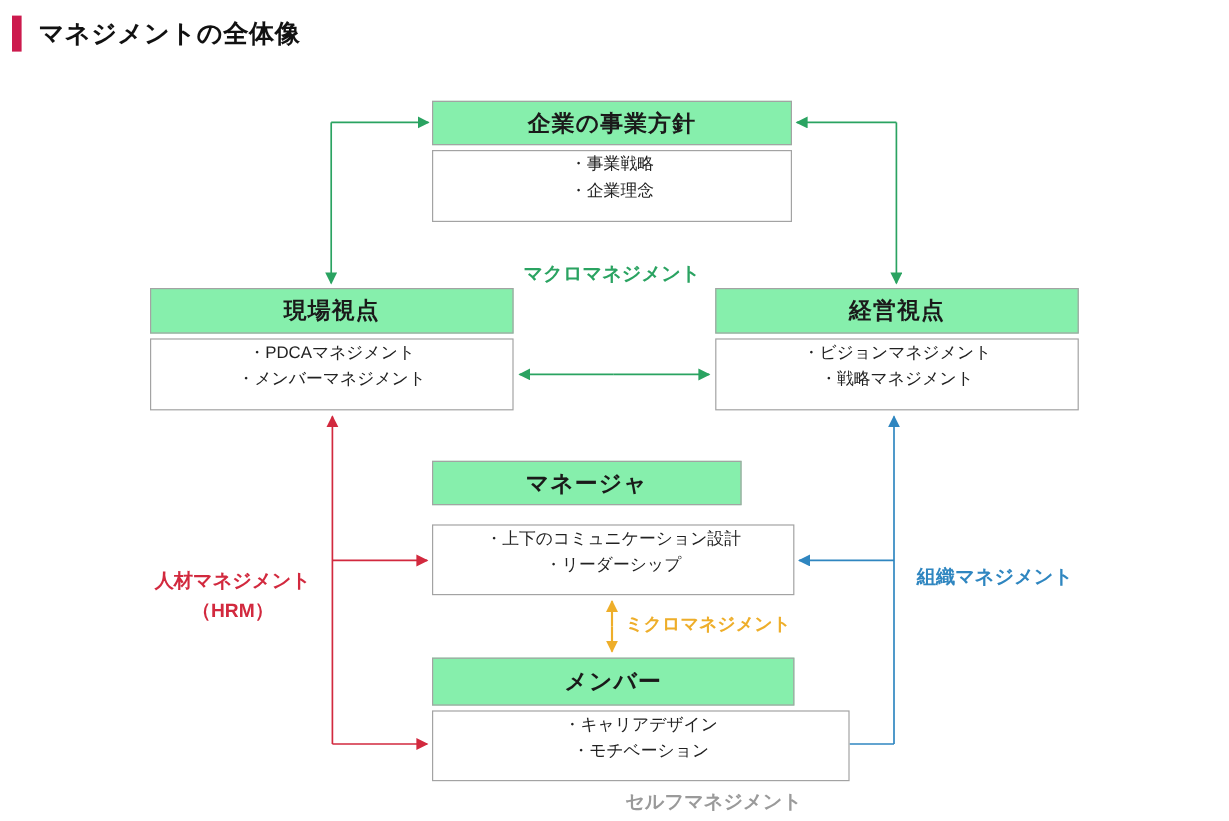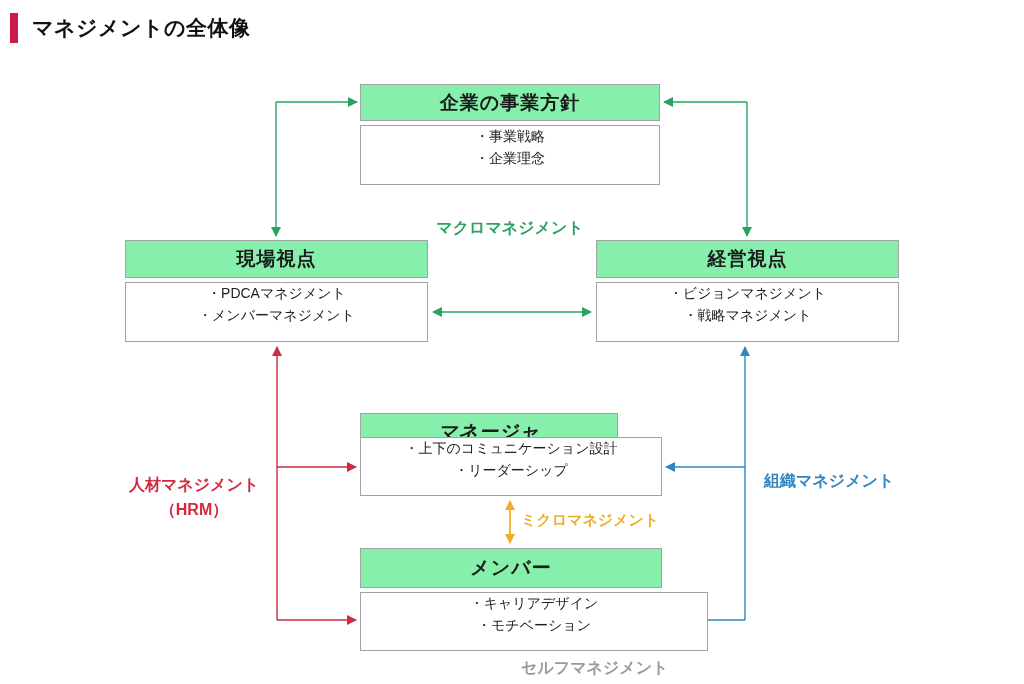--- a/index.html
+++ b/index.html
@@ -84,21 +84,21 @@
     <div>・PDCAマネジメント</div>
     <div>・メンバーマネジメント</div>
   </div>
 
   <div class="box box-header" style="left:596px;top:240px;width:303px;height:38px;">経営視点</div>
   <div class="box box-body" style="left:596px;top:282px;width:303px;height:60px;">
     <div>・ビジョンマネジメント</div>
     <div>・戦略マネジメント</div>
   </div>
 
-  <div class="box box-header" style="left:360px;top:413px;width:258px;height:37px;font-style:italic;">マネージャ</div>
+  <div class="box box-header" style="left:360px;top:384px;width:258px;height:37px;">マネージャ</div>
   <div class="box box-body" style="left:360px;top:437px;width:302px;height:59px;">
     <div>・上下のコミュニケーション設計</div>
     <div>・リーダーシップ</div>
   </div>
 
   <div class="box box-header" style="left:360px;top:548px;width:302px;height:40px;">メンバー</div>
   <div class="box box-body" style="left:360px;top:592px;width:348px;height:59px;">
     <div>・キャリアデザイン</div>
     <div>・モチベーション</div>
   </div>

